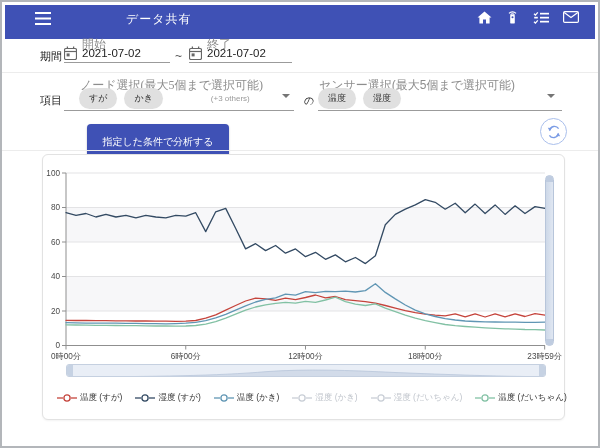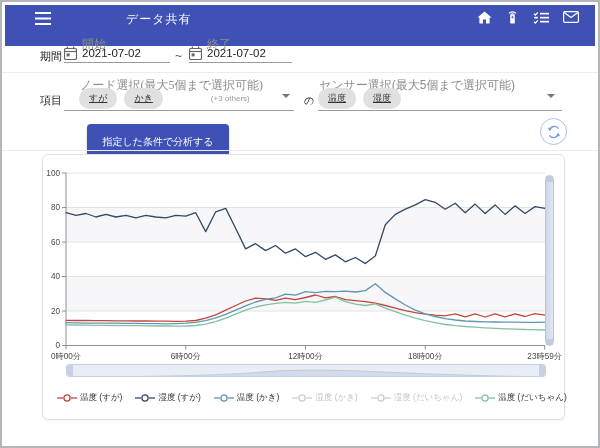--- a/index.html
+++ b/index.html
@@ -1,37 +1,37 @@
 <!DOCTYPE html>
 <html><head>
 <meta charset="utf-8">
 <style>
   * { box-sizing: border-box; }
   body { margin:0; background:#fff; font-family:"Liberation Sans","DejaVu Sans",sans-serif; }
   .screen { position:relative; width:600px; height:448px; background:#fff;
             border:2px solid #b3b6ba; overflow:hidden; }
 
   
-  .appbar { position:absolute; left:3px; right:3px; top:3px; height:41px;
+  .appbar { position:absolute; left:3px; right:3px; top:3px; height:34px;
             background:#3f51b5; color:#fff;text-align:center; }
   .appbar .menu { position:absolute; left:30px; top:6px; cursor:pointer; }
   .appbar .title { position:absolute; left:121px; top:6px; font-size:12px; letter-spacing:1px; }
   .appbar .actions { position:absolute; right:16px; top:5px; display:flex; gap:14px; align-items:center; }
   .appbar .actions span { display:inline-flex; cursor:pointer; }
 
   
   .rowlabel { position:absolute; font-size:11px; color:#222; }
   .floatlabel { position:absolute; font-size:12px; color:#8d8d8d; white-space:nowrap; }
   .fieldvalue { position:absolute; font-size:11.5px; color:#1d1d1d; }
   .underline { position:absolute; height:1px; background:#9b9b9b; }
   .divider { position:absolute; left:0; right:0; height:1px; background:#ececec; }
   .tilde { position:absolute; font-size:12px; color:#555; }
   .chips { position:absolute; display:flex; gap:7px; align-items:center; }
   .chip { background:#e0e0e0; color:#333; font-size:9px; padding:4px 10px;
-          border-radius:12px; white-space:nowrap; cursor:pointer;text-decoration:underline; }
+          border-radius:12px; white-space:nowrap; cursor:pointer; }
   .overflow { font-size:8px; color:#9a9a9a; white-space:nowrap;margin-left:41px; }
   .selarrow { position:absolute; width:0; height:0; border-left:4px solid transparent;
               border-right:4px solid transparent; border-top:4px solid #757575; cursor:pointer; }
   .analyze { position:absolute; left:85px; top:122px; width:142px; height:36px;
              background:#3f51b5; color:#fff; border:none; border-radius:4px;
              font-size:10px; font-family:inherit; cursor:pointer; box-shadow:0 1px 2px rgba(0,0,0,.25); }
   .refresh { position:absolute; left:538px; top:116px; width:27px; height:27px;
              border:1px solid #aabfec; border-radius:50%; background:#fff;
              display:flex; align-items:center; justify-content:center; cursor:pointer; }
 

